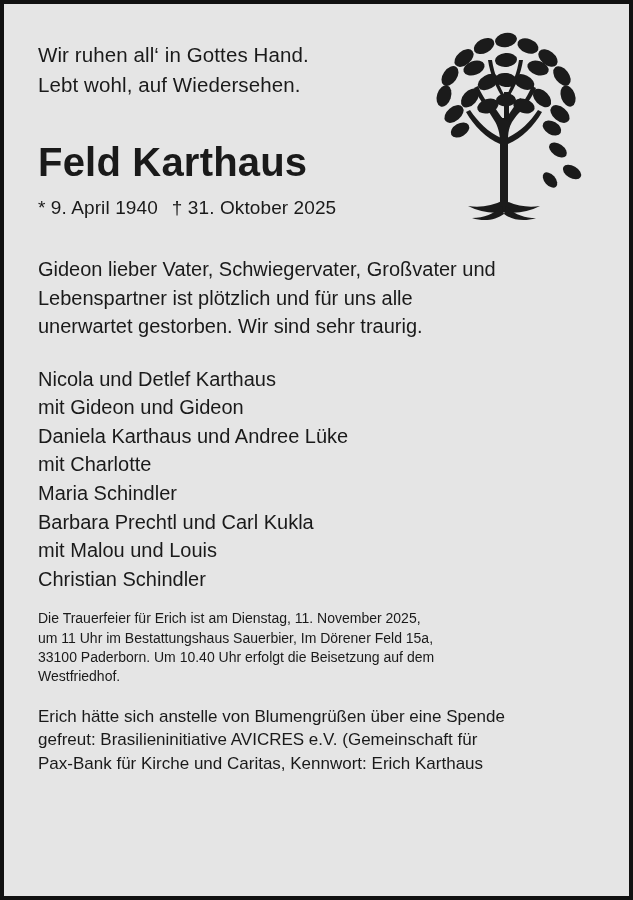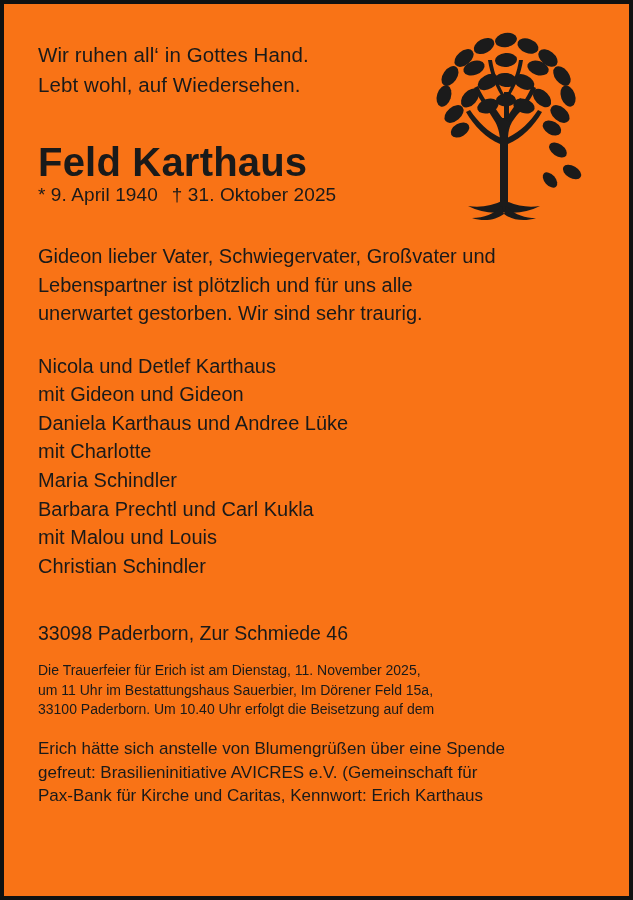--- a/index.html
+++ b/index.html
@@ -9,21 +9,21 @@
   }
   body {
     font-family: "Liberation Sans", sans-serif;
     color: #1a1a1a;
   }
   .obituary {
     position: relative;
     width: 633px;
     height: 900px;
     box-sizing: border-box;
-    background: #f97316;
+    background: #e5e5e5;
     border: 4px solid #111111;
     overflow: hidden;
   }
   .inner {
     position: absolute;
     left: 0;
     top: 0;
     right: 0;
     bottom: 0;
     padding: 30px 34px 0 34px;
@@ -49,21 +49,21 @@
 
   .name {
     font-size: 40px;
     font-weight: 700;
     letter-spacing: 0.2px;
     margin: 42px 0 0 0;
     line-height: 1.05;
   }
   .dates {
     font-size: 19px;
-    margin: 1px 0 0 0;
+    margin: 14px 0 0 0;
     letter-spacing: 0.1px;
   }
   .dates .gap { display: inline-block; width: 14px; }
 
   .lead {
     font-size: 20px;
     line-height: 1.42;
     margin: 36px 0 0 0;
     max-width: 520px;
   }
@@ -176,26 +176,26 @@
       <div>Nicola und Detlef Karthaus</div>
       <div>mit Gideon und Gideon</div>
       <div>Daniela Karthaus und Andree Lüke</div>
       <div>mit Charlotte</div>
       <div>Maria Schindler</div>
       <div>Barbara Prechtl und Carl Kukla</div>
       <div>mit Malou und Louis</div>
       <div>Christian Schindler</div>
     </div>
 
-    <div class="address">33098 Paderborn, Zur Schmiede 46</div>
 
     <div class="details">
       <div>Die Trauerfeier für Erich ist am Dienstag, 11. November 2025,</div>
       <div>um 11 Uhr im Bestattungshaus Sauerbier, Im Dörener Feld 15a,</div>
       <div>33100 Paderborn. Um 10.40 Uhr erfolgt die Beisetzung auf dem</div>
+      <div>Westfriedhof.</div>
     </div>
 
     <div class="donation">
       <div>Erich hätte sich anstelle von Blumengrüßen über eine Spende</div>
       <div>gefreut: Brasilieninitiative AVICRES e.V. (Gemeinschaft für</div>
       <div>Pax-Bank für Kirche und Caritas, Kennwort: Erich Karthaus</div>
     </div>
 
   </div>
 </div>

